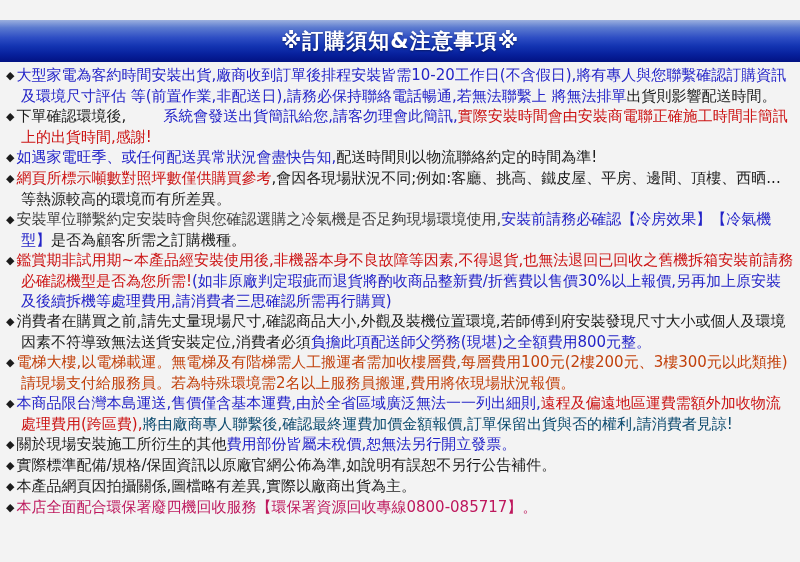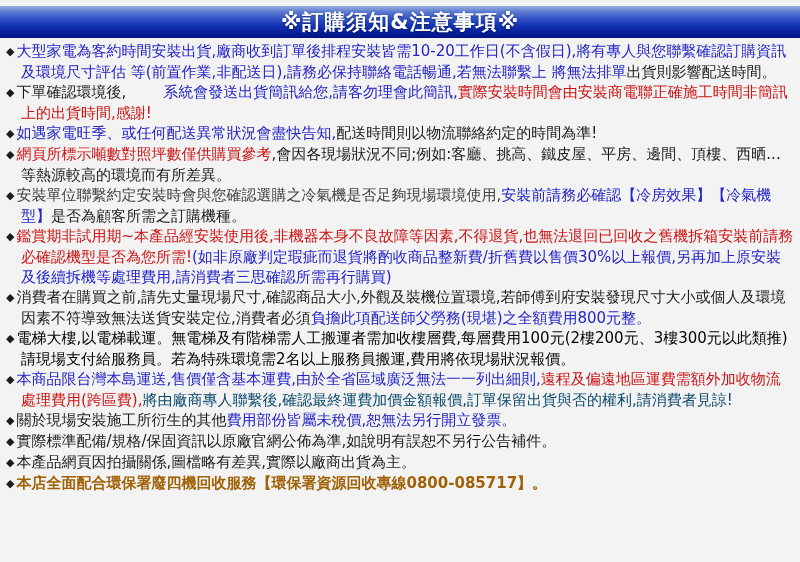--- a/index.html
+++ b/index.html
@@ -8,22 +8,22 @@
     background: #f3f3f3;
     font-family: "DejaVu Sans", "Liberation Sans", sans-serif;
   }
   .page {
     width: 800px;
     height: 562px;
     overflow: hidden;
     background: #f3f3f3;
   }
   .header-bar {
-    margin-top: 6px;
-    height: 32px;
+    margin-top: 20px;
+    height: 42px;
     width: 100%;
     background: linear-gradient(180deg,
       #9cb0de 0%,
       #5c7bd0 18%,
       #2e4ec4 42%,
       #1334b2 62%,
       #07209c 82%,
       #021283 100%);
     display: flex;
     align-items: center;
@@ -62,20 +62,20 @@
     <span class="header-title">※訂購須知&amp;注意事項※</span>
   </div>
   <div class="notice">
       <p class="item"><span class="bullet" style="color: rgb(28, 28, 28);">◆</span><span style="color: rgb(36, 36, 200);">大型家電為客約時間安裝出貨,廠商收到訂單後排程安裝皆需10-20工作日(不含假日),將有專人與您聯繫確認訂購資訊及環境尺寸評估 等(前置作業,非配送日),請務必保持聯絡電話暢通,若無法聯繫上 將無法排單</span><span style="color: rgb(28, 28, 28);">出貨則影響配送時間。</span></p>
       <p class="item"><span class="bullet" style="color: rgb(28, 28, 28);">◆</span><span style="color: rgb(28, 28, 28);">下單確認環境後,</span><span style="color: rgb(36, 36, 200); margin-left: 37px;">系統會發送出貨簡訊給您,請客勿理會此簡訊,</span><span style="color: rgb(204, 20, 20);">實際安裝時間會由安裝商電聯正確施工時間非簡訊上的出貨時間,感謝!</span></p>
       <p class="item"><span class="bullet" style="color: rgb(28, 28, 28);">◆</span><span style="color: rgb(36, 36, 200);">如遇家電旺季、或任何配送異常狀況會盡快告知,</span><span style="color: rgb(28, 28, 28);">配送時間則以物流聯絡約定的時間為準!</span></p>
       <p class="item"><span class="bullet" style="color: rgb(28, 28, 28);">◆</span><span style="color: rgb(204, 20, 20);">網頁所標示噸數對照坪數僅供購買參考</span><span style="color: rgb(28, 28, 28);">,會因各現場狀況不同;例如:客廳、挑高、鐵皮屋、平房、邊間、頂樓、西晒...等熱源較高的環境而有所差異。</span></p>
       <p class="item"><span class="bullet" style="color: rgb(28, 28, 28);">◆</span><span style="color: #404040;">安裝單位聯繫約定安裝時會與您確認選購之冷氣機是否足夠現場環境使用,</span><span style="color: rgb(36, 36, 200);">安裝前請務必確認【冷房效果】【冷氣機型】</span><span style="color: rgb(28, 28, 28);">是否為顧客所需之訂購機種。</span></p>
       <p class="item"><span class="bullet" style="color: rgb(28, 28, 28);">◆</span><span style="color: rgb(204, 20, 20);">鑑賞期非試用期~本產品經安裝使用後,非機器本身不良故障等因素,不得退貨,也無法退回已回收之舊機拆箱安裝前請務必確認機型是否為您所需!</span><span style="color: rgb(36, 36, 200);">(如非原廠判定瑕疵而退貨將酌收商品整新費/折舊費以售價30%以上報價,另再加上原安裝及後續拆機等處理費用,請消費者三思確認所需再行購買)</span></p>
       <p class="item"><span class="bullet" style="color: rgb(28, 28, 28);">◆</span><span style="color: rgb(28, 28, 28);">消費者在購買之前,請先丈量現場尺寸,確認商品大小,外觀及裝機位置環境,若師傅到府安裝發現尺寸大小或個人及環境因素不符導致無法送貨安裝定位,消費者必須</span><span style="color: rgb(36, 36, 200);">負擔此項配送師父勞務(現堪)之全額費用800元整。</span></p>
-      <p class="item"><span class="bullet" style="color: rgb(28, 28, 28);">◆</span><span style="color: #000000; margin-top: 25px;">電梯大樓,以電梯載運。無電梯及有階梯需人工搬運者需加收樓層費,每層費用100元(2樓200元、3樓300元以此類推)請現場支付給服務員。若為特殊環境需2名以上服務員搬運,費用將依現場狀況報價。</span></p>
+      <p class="item"><span class="bullet" style="color: rgb(28, 28, 28);">◆</span><span style="color: #c2410c; margin-top: 25px;">電梯大樓,以電梯載運。無電梯及有階梯需人工搬運者需加收樓層費,每層費用100元(2樓200元、3樓300元以此類推)請現場支付給服務員。若為特殊環境需2名以上服務員搬運,費用將依現場狀況報價。</span></p>
       <p class="item"><span class="bullet" style="color: rgb(28, 28, 28);">◆</span><span style="color: rgb(36, 36, 200);">本商品限台灣本島運送,售價僅含基本運費,由於全省區域廣泛無法一一列出細則,</span><span style="color: rgb(204, 20, 20);">遠程及偏遠地區運費需額外加收物流處理費用(跨區費),</span><span style="color: #0c4a6e;">將由廠商專人聯繫後,確認最終運費加價金額報價,訂單保留出貨與否的權利,請消費者見諒!</span></p>
       <p class="item"><span class="bullet" style="color: rgb(28, 28, 28);">◆</span><span style="color: rgb(28, 28, 28);">關於現場安裝施工所衍生的其他</span><span style="color: rgb(36, 36, 200);">費用部份皆屬未稅價,恕無法另行開立發票。</span></p>
       <p class="item"><span class="bullet" style="color: rgb(28, 28, 28);">◆</span><span style="color: rgb(28, 28, 28);">實際標準配備/規格/保固資訊以原廠官網公佈為準,如說明有誤恕不另行公告補件。</span></p>
       <p class="item"><span class="bullet" style="color: rgb(28, 28, 28);">◆</span><span style="color: rgb(28, 28, 28);">本產品網頁因拍攝關係,圖檔略有差異,實際以廠商出貨為主。</span></p>
-      <p class="item"><span class="bullet" style="color: rgb(28, 28, 28);">◆</span><span style="color: #a16207; font-weight: bold;">本店全面配合環保署廢四機回收服務【環保署資源回收專線0800-085717】。</span></p>
+      <p class="item"><span class="bullet" style="color: rgb(28, 28, 28);">◆</span><span style="color: #be185d;">本店全面配合環保署廢四機回收服務【環保署資源回收專線0800-085717】。</span></p>
     </div>
 </div>
 
 </body></html>

